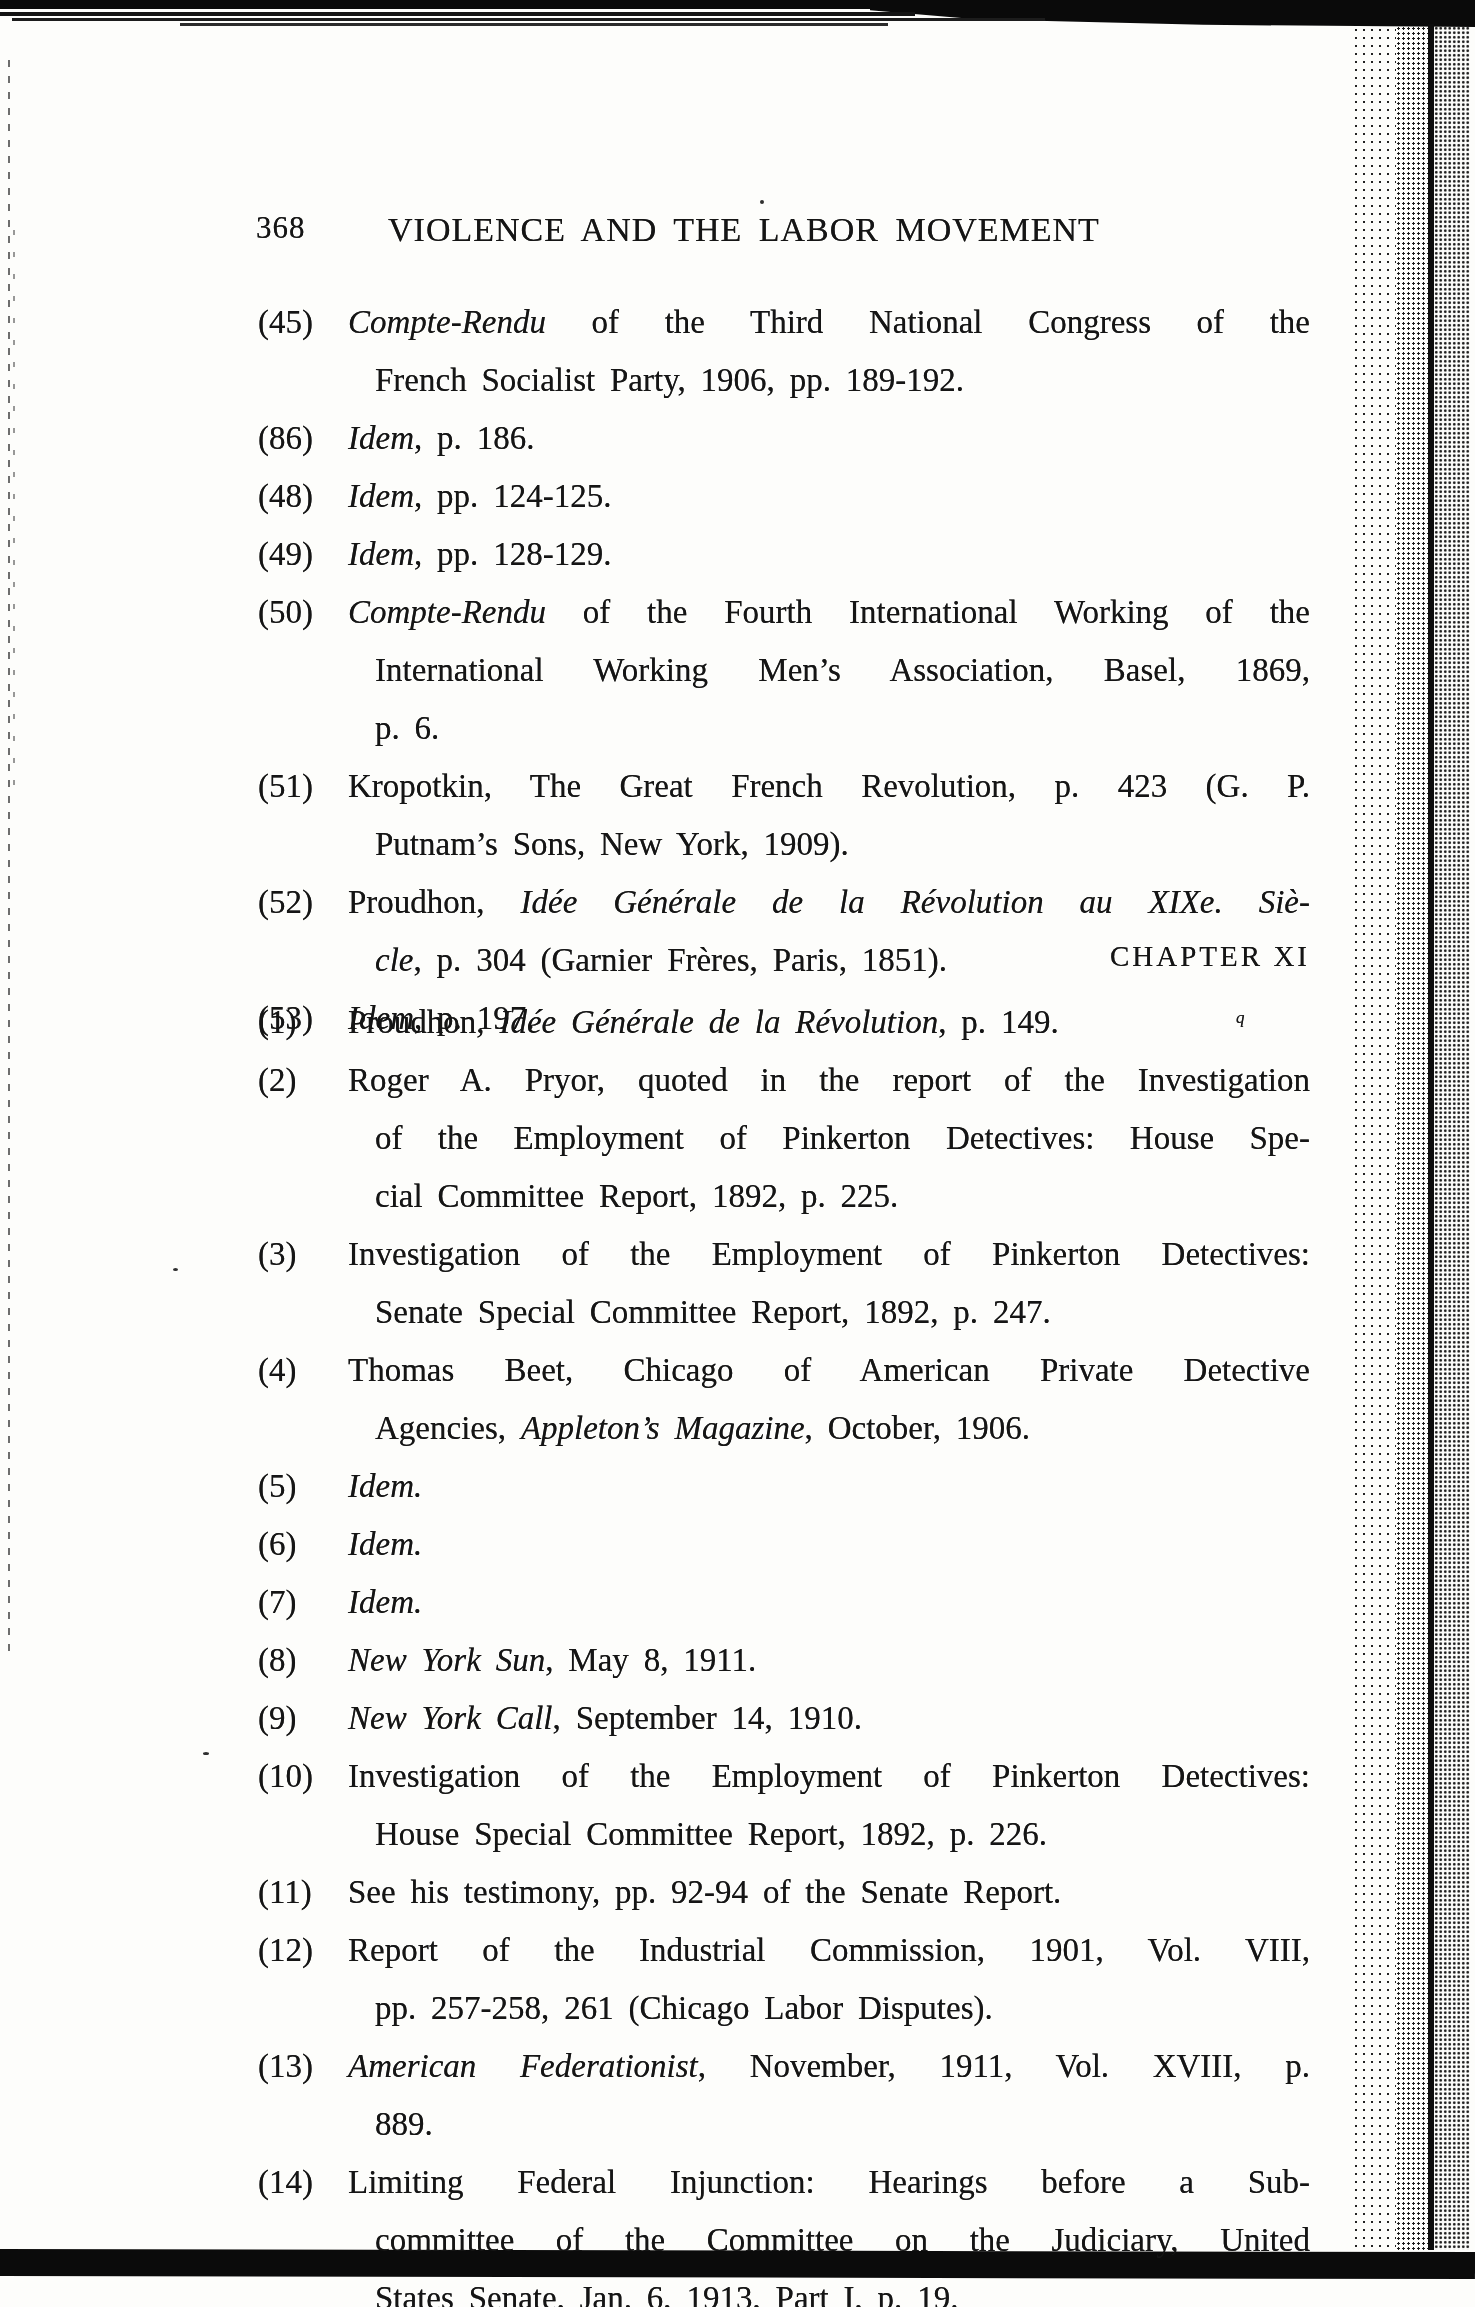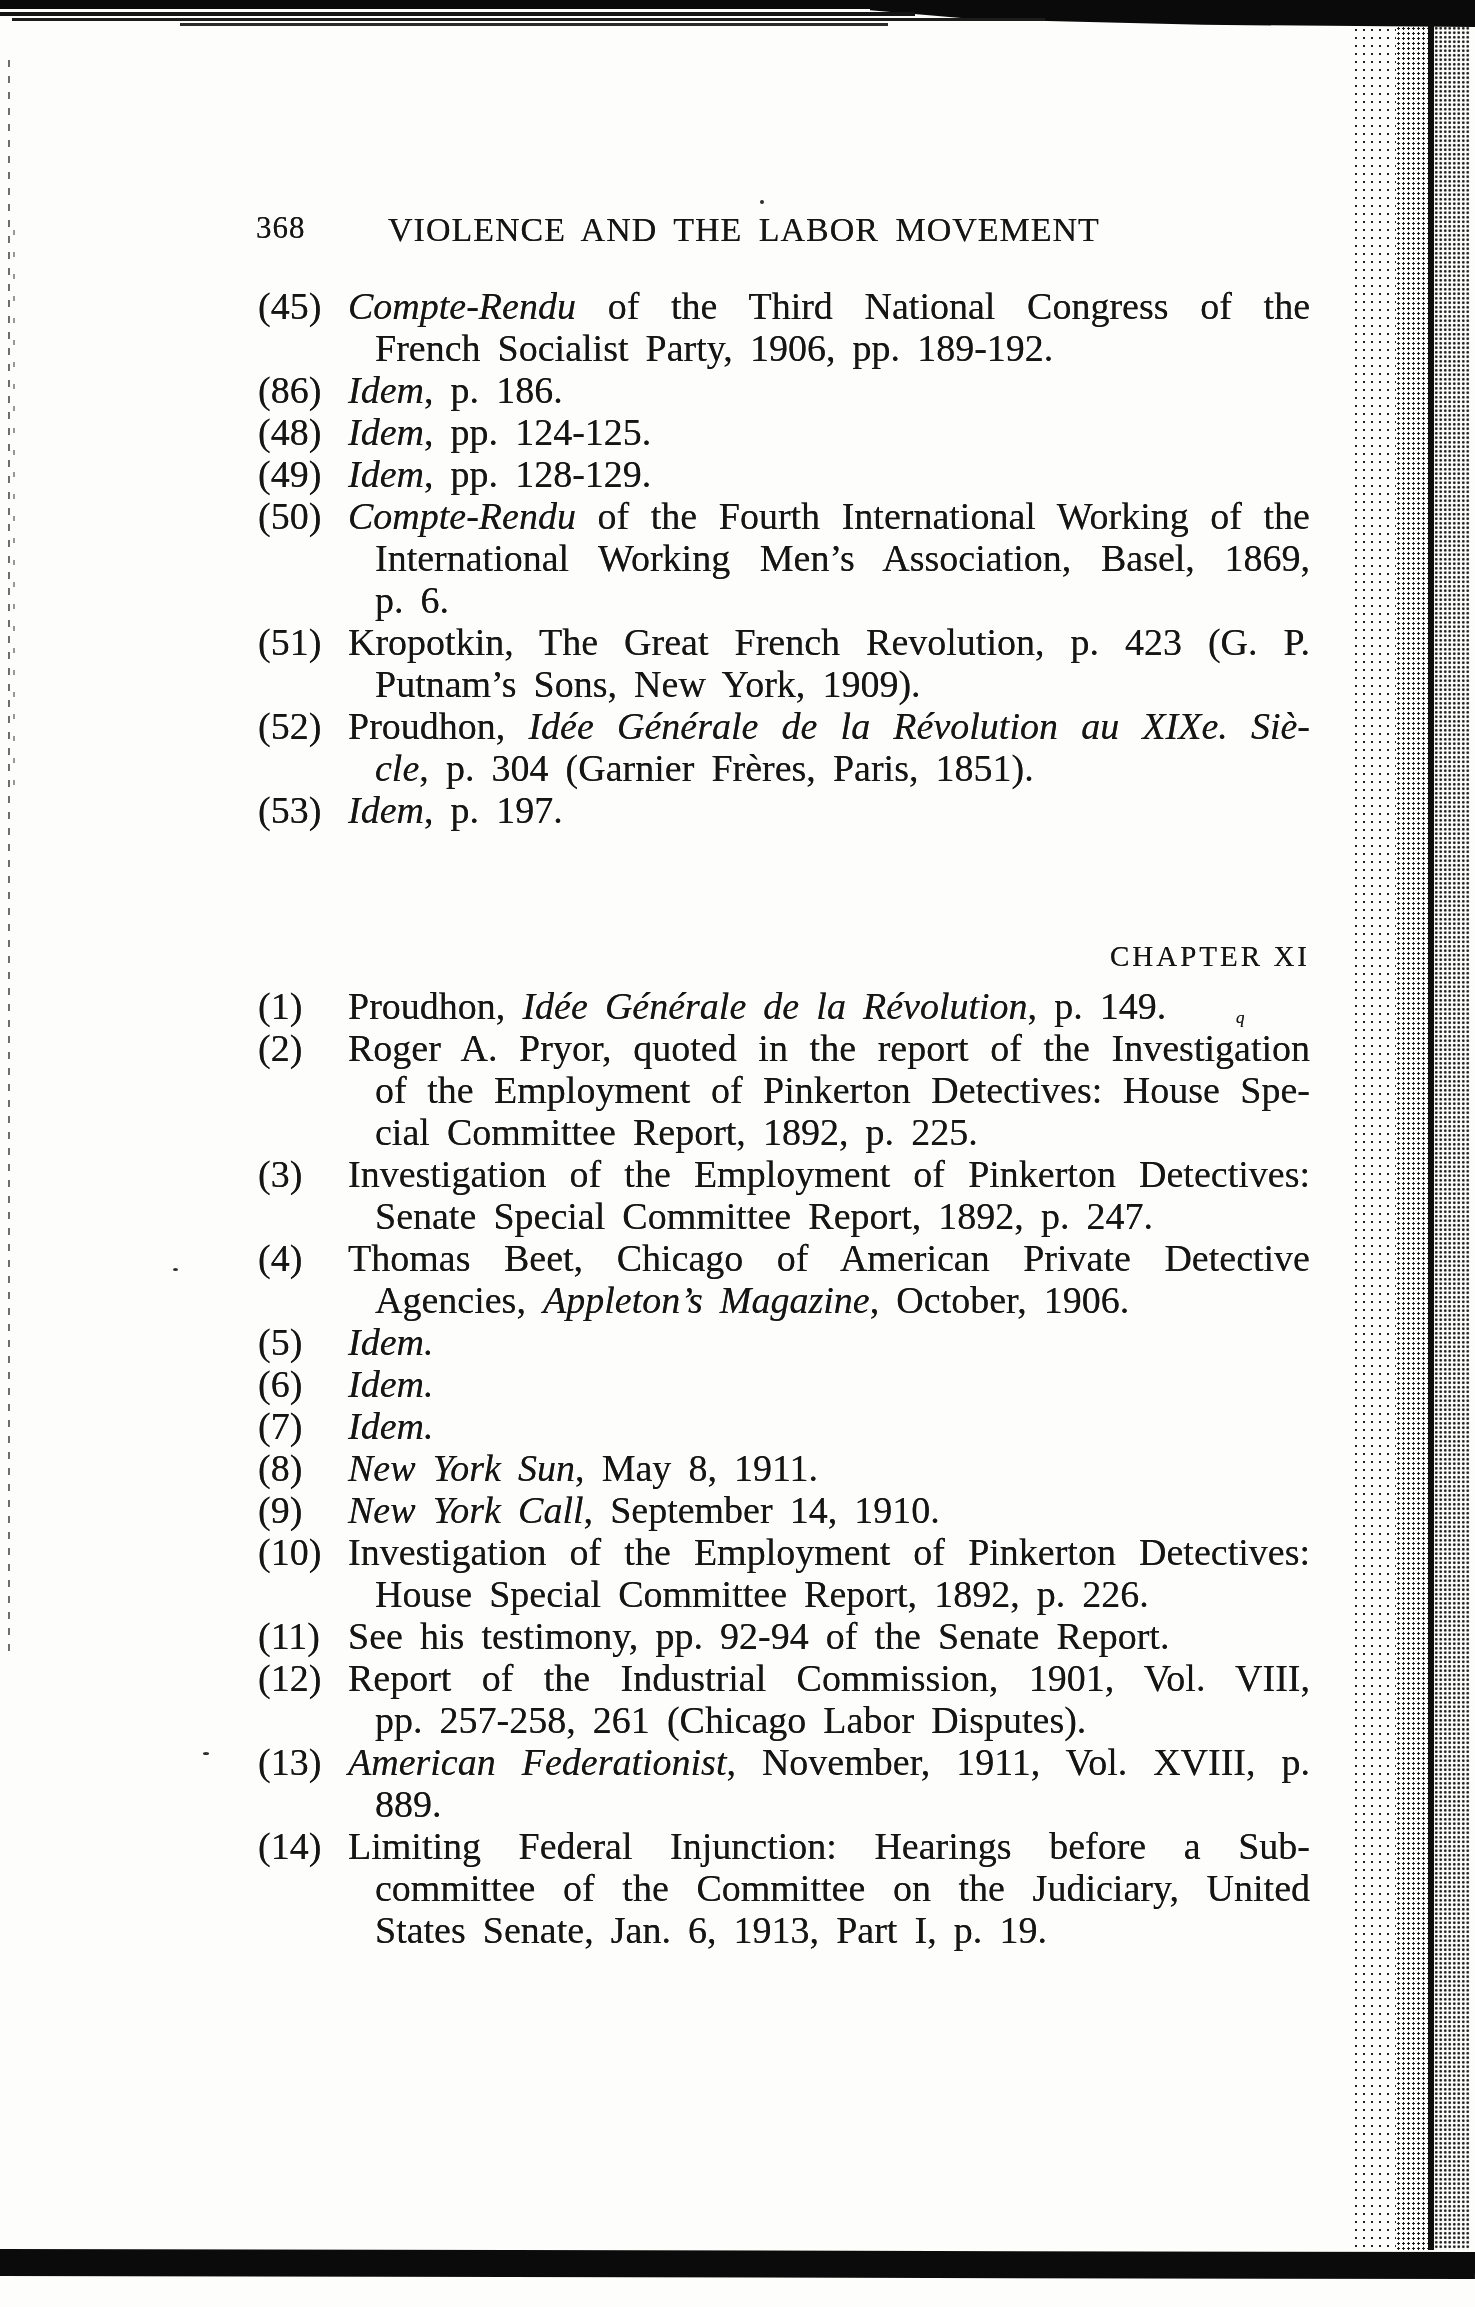--- a/index.html
+++ b/index.html
@@ -42,21 +42,21 @@
   .page-num     { position:absolute; left:6px;    top:2px; font-size:31px; letter-spacing:1px; }
   .header-title { position:absolute; left:114px; top:3px; font-size:34px; letter-spacing:1px; word-spacing:7px;margin-left:24px; }
 
   .notes-block  { position:absolute; left:258px; width:1052px; }
   #prev-notes    { top:285px; }
   #chapter-notes { top:985px; }
   .chapter-heading { position:absolute; top:940px; left:258px; width:1052px;
                      text-align:right; font-size:29px; letter-spacing:3px; }
 
   .note  { padding-left:117px; }
-  .nline { line-height:42px; height:42px; font-size:38px; word-spacing:.2em; }
+  .nline { line-height:42px; height:42px; font-size:33px; word-spacing:.2em;margin-top:16px; }
   .nline.first { margin-left:-117px; }
   .nline.j { text-align:justify; text-align-last:justify; }
   .num   { display:inline-block; width:90px; }
   .nline i { font-style:italic; }
 </style>
 </head>
 <body>
 
 <div class="page">
 

